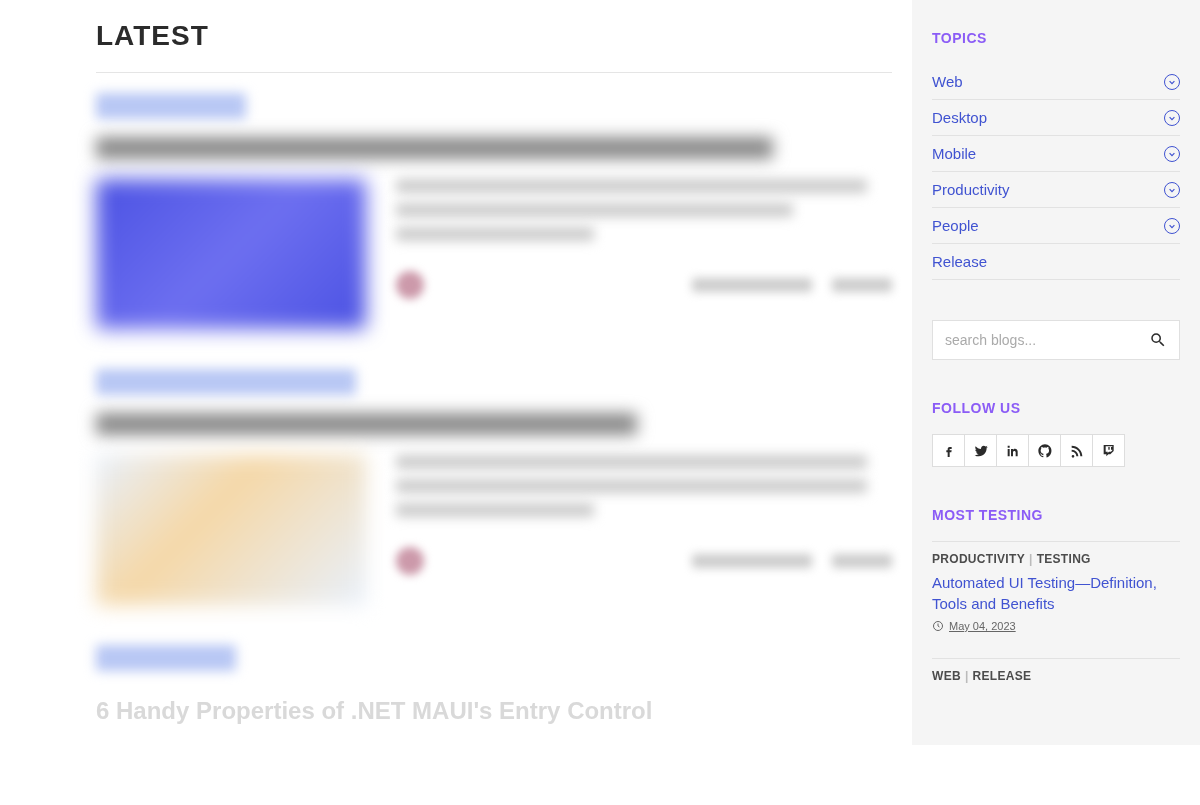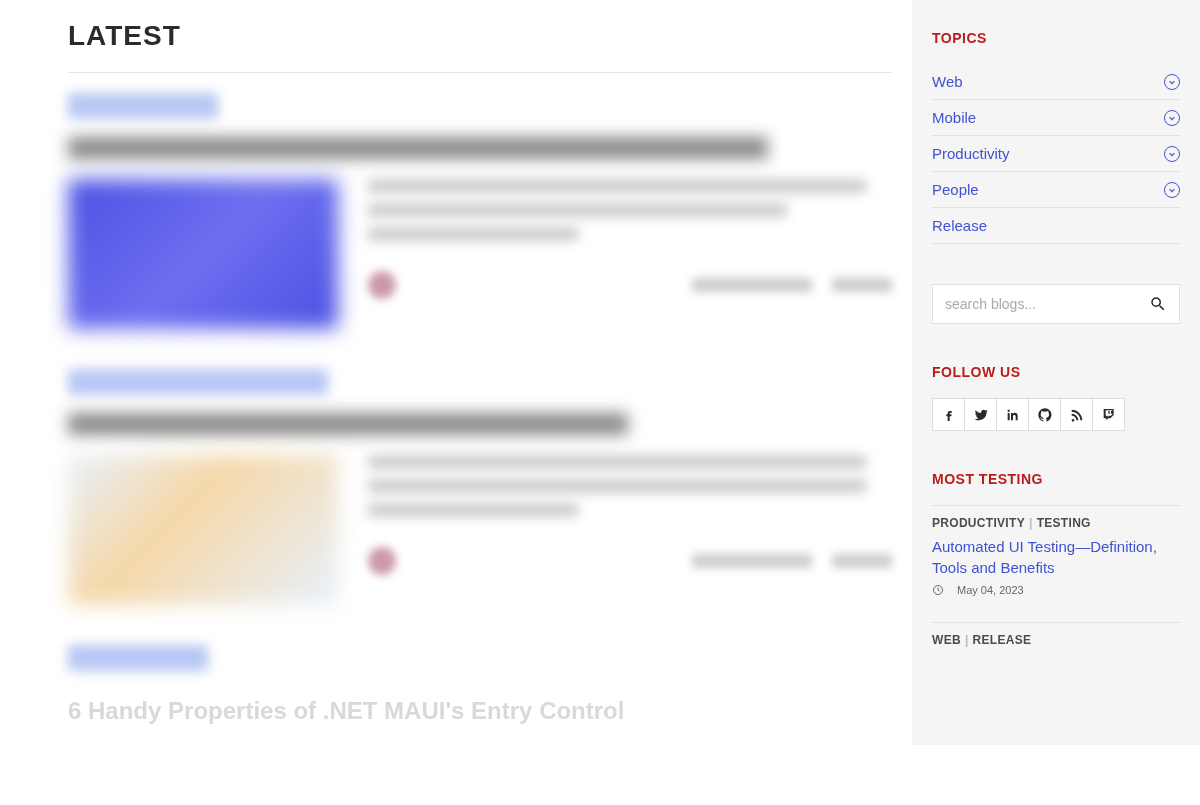--- a/index.html
+++ b/index.html
@@ -1,17 +1,17 @@
 <!DOCTYPE html>
 <html><head>
 <meta charset="utf-8">
 <style>
 * { box-sizing: border-box; margin: 0; padding: 0; }
 body { font-family: -apple-system, BlinkMacSystemFont, "Segoe UI", Arial, sans-serif; background: #fff; color: #333; width: 1200px; }
-.container { display: flex; }
+.container { display: flex; margin-left: 28px; }
 .main { flex: 1; padding: 20px 20px 20px 68px; }
 .main h1 { font-size: 28px; font-weight: 600; color: #2b2b2b; letter-spacing: 1px; margin-bottom: 20px; }
 .main .divider { border-top: 1px solid #e5e5e5; margin-bottom: 20px; }
 .blurred-post { margin-bottom: 40px; }
 .blurred-tag { display: inline-block; width: 150px; height: 26px; background: #b8c7f4; border-radius: 2px; filter: blur(6px); margin-bottom: 14px; }
 .blurred-tag.wide { width: 260px; }
 .blurred-tag.small { width: 140px; }
 .blurred-title { height: 22px; background: #888; border-radius: 2px; filter: blur(8px); margin-bottom: 20px; width: 85%; }
 .blurred-title.w70 { width: 68%; }
 .blurred-row { display: flex; gap: 30px; }
@@ -22,38 +22,38 @@
 .blurred-text-line { height: 14px; background: #ccc; border-radius: 2px; filter: blur(6px); margin-bottom: 10px; }
 .blurred-text-line.w95 { width: 95%; }
 .blurred-text-line.w80 { width: 80%; }
 .blurred-text-line.w40 { width: 40%; }
 .blurred-meta { display: flex; gap: 20px; margin-top: 30px; align-items: center; }
 .blurred-avatar { width: 28px; height: 28px; border-radius: 50%; background: #c9a; filter: blur(4px); }
 .blurred-meta-text { width: 120px; height: 14px; background: #ccc; filter: blur(5px); border-radius: 2px; }
 .partial-title { font-size: 24px; color: #d9d9d9; font-weight: 700; margin-top: 8px; }
 
 .sidebar { width: 288px; background: #f5f5f5; padding: 30px 20px; }
-.sidebar-heading { font-size: 14px; font-weight: 700; color: #b91c1c; letter-spacing: 0.5px; margin-bottom: 18px; }
+.sidebar-heading { font-size: 14px; font-weight: 700; color: #8b5cf6; letter-spacing: 0.5px; margin-bottom: 18px; }
 .topic-list { list-style: none; margin-bottom: 40px; }
 .topic-item { display: flex; justify-content: space-between; align-items: center; padding: 9px 0; border-bottom: 1px solid #e2e2e2; cursor: pointer; }
 .topic-label { color: #4053d1; font-size: 15px; font-weight: 500; }
 .chevron { width: 16px; height: 16px; border: 1.5px solid #4053d1; border-radius: 50%; display: flex; align-items: center; justify-content: center; }
 .chevron svg { width: 8px; height: 8px; }
 .search-box { display: flex; background: #fff; border: 1px solid #e0e0e0; padding: 10px 12px; margin-bottom: 40px; }
 .search-box input { border: none; outline: none; flex: 1; font-size: 14px; color: #555; background: transparent; }
 .search-box input::placeholder { color: #aaa; }
 .search-icon { width: 18px; height: 18px; cursor: pointer; }
 .social-row { display: flex; gap: 0; margin-bottom: 40px; }
 .social-btn { width: 33px; height: 33px; border: 1px solid #ddd; background: #fff; display: flex; align-items: center; justify-content: center; cursor: pointer; margin-right: -1px; }
 .social-btn svg { width: 16px; height: 16px; fill: #2b2b2b; }
 .popular-post { margin-top: 10px; padding-bottom: 12px; }
 .popular-tags { font-size: 12px; font-weight: 700; letter-spacing: 0.3px; color: #4c4c4c; margin-bottom: 6px; }
 .popular-tags .sep { color: #bbb; margin: 0 4px; }
 .popular-title { color: #4053d1; font-size: 15px; line-height: 1.4; margin-bottom: 6px; display: block; text-decoration: none; }
-.popular-date { display: flex; align-items: center; gap: 13px; font-size: 11px; color: #666; }
+.popular-date { display: flex; align-items: center; gap: 5px; font-size: 11px; color: #666; text-decoration: underline; }
 .clock-icon { width: 12px; height: 12px; }
 .popular-divider { border-top: 1px solid #e2e2e2; margin: 14px 0 10px; }
 </style>
 </head>
 <body>
 
 <div class="container">
   <div class="main">
     <h1>LATEST</h1>
     <div class="divider"></div>
@@ -107,20 +107,28 @@
     <ul class="topic-list" id="topic-list">
         <li class="topic-item">
           <span class="topic-label">Web</span>
           <span class="chevron">
             <svg viewBox="0 0 10 10">
               <path d="M2 4l3 3 3-3" fill="none" stroke="#4053d1" stroke-width="1.5"></path>
             </svg>
           </span>
         </li>
         <li class="topic-item">
+          <span class="topic-label">Desktop</span>
+          <span class="chevron">
+            <svg viewBox="0 0 10 10">
+              <path d="M2 4l3 3 3-3" fill="none" stroke="#4053d1" stroke-width="1.5"></path>
+            </svg>
+          </span>
+        </li>
+        <li class="topic-item">
           <span class="topic-label">Mobile</span>
           <span class="chevron">
             <svg viewBox="0 0 10 10">
               <path d="M2 4l3 3 3-3" fill="none" stroke="#4053d1" stroke-width="1.5"></path>
             </svg>
           </span>
         </li>
         <li class="topic-item">
           <span class="topic-label">Productivity</span>
           <span class="chevron">

